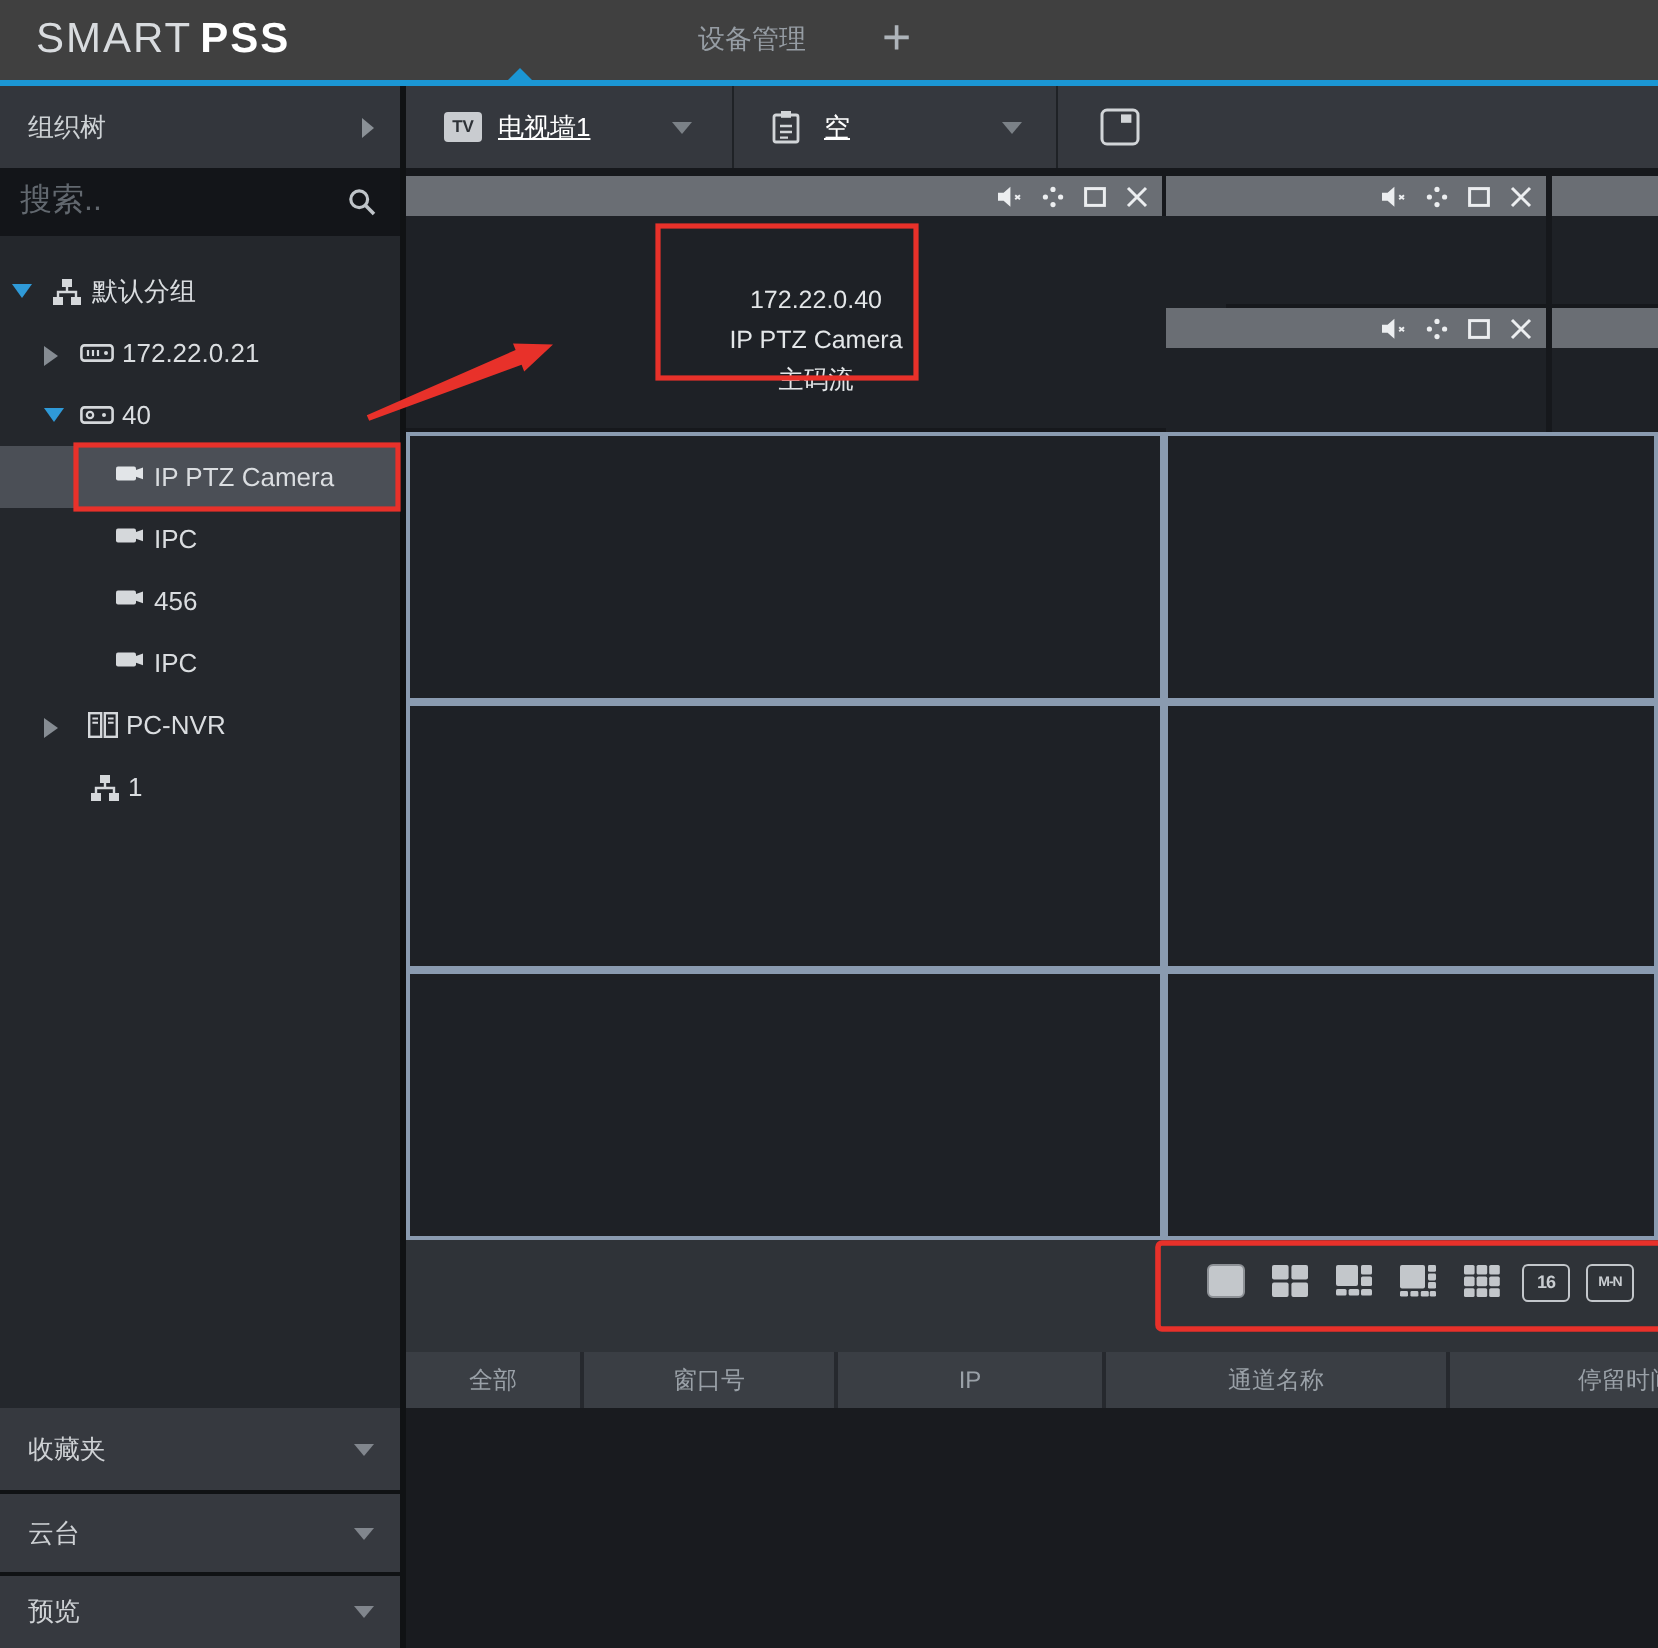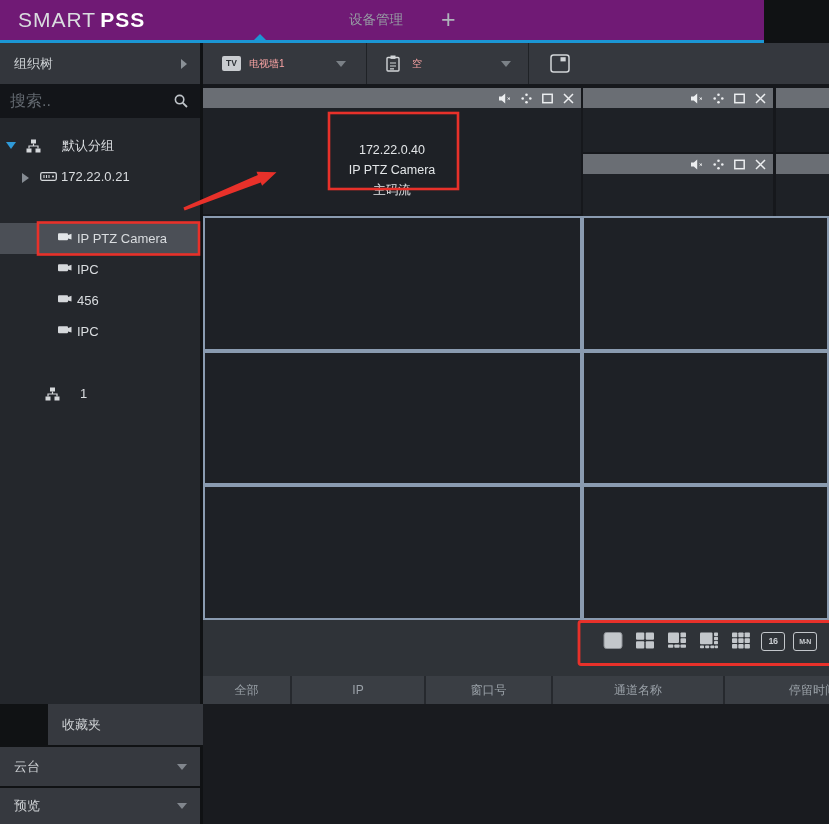--- a/index.html
+++ b/index.html
@@ -1,20 +1,20 @@
 <!DOCTYPE html>
 <html><head>
 <meta charset="utf-8">
 <style>
   html,body{margin:0;padding:0;}
   body{position:relative;width:829px;height:824px;overflow:hidden;background:#101214;
        font-family:"Liberation Sans","DejaVu Sans",sans-serif;-webkit-font-smoothing:antialiased;}
   svg{display:block;}
   
-  .topbar{position:absolute;left:0;top:0;width:764px;height:40px;background:#701a75;border-bottom:3px solid #1b96d4;}
+  .topbar{position:absolute;left:0;top:0;width:829px;height:40px;background:#404040;border-bottom:3px solid #1b96d4;}
   .brand{position:absolute;left:18px;top:8px;font-size:21px;color:#d9dcdf;letter-spacing:1px;}
   .brand .b2{color:#ffffff;font-weight:bold;margin-left:4px;}
   .toptab{position:absolute;top:0;height:40px;line-height:40px;text-align:center;font-size:13.5px;cursor:default;}
   .toptab.active{color:#f4f6f7;font-weight:bold;}
   .toptab.idle{color:#969da4;}
   .tab-caret{position:absolute;top:34px;width:0;height:0;border-left:6px solid transparent;border-right:6px solid transparent;border-bottom:6px solid #1b96d4;}
   .addtab{position:absolute;left:441px;top:5px;font-size:25px;font-weight:300;color:#aeb4ba;}
   
   .side-hdr{position:absolute;left:0;top:43px;width:200px;height:41px;background:#33363c;}
   .side-hdr .t{position:absolute;left:14px;top:0;line-height:41px;font-size:13px;color:#ced2d5;}
@@ -24,32 +24,32 @@
   .searchband .ph{position:absolute;left:10px;top:0;line-height:34px;font-size:16px;color:#62686f;}
   .searchband svg{position:absolute;right:11px;top:10px;}
   .tree{position:absolute;left:0;top:118px;width:200px;height:586px;background:#24272c;}
   .trow{position:absolute;left:0;width:200px;height:31px;}
   .trow.selected{background:#4b4f56;}
   .trow .exp{position:absolute;top:12px;}
   .exp.open{width:0;height:0;border-left:5px solid transparent;border-right:5px solid transparent;border-top:7px solid #2f9ad8;}
   .exp.closed{width:0;height:0;border-top:5px solid transparent;border-bottom:5px solid transparent;border-left:7px solid #868c93;}
   .trow .ticon{position:absolute;top:9px;}
   .trow .tlabel{position:absolute;top:0;line-height:31px;font-size:13px;color:#dadde0;white-space:nowrap;}
-  .lvl0 .exp{left:6px;} .lvl0 .ticon{left:26px;} .lvl0 .tlabel{left:46px;margin-left:16px;}
+  .lvl0 .exp{left:6px;} .lvl0 .ticon{left:26px;} .lvl0 .tlabel{left:46px;}
   .lvl1 .exp{left:22px;} .lvl1 .ticon{left:40px;} .lvl1 .tlabel{left:61px;}
   .lvl2 .ticon{left:58px;} .lvl2 .tlabel{left:77px;}
   .accordion{position:absolute;left:0;width:200px;background:#36393f;}
   .accordion .t{position:absolute;left:14px;top:0;font-size:13px;color:#ced1d4;}
   .caret-down{width:0;height:0;border-left:5px solid transparent;border-right:5px solid transparent;border-top:6px solid #81868d;}
   .accordion .caret-down{position:absolute;right:13px;}
   
   .mtoolbar{position:absolute;left:203px;top:43px;width:626px;height:41px;background:#35383e;}
   .tvico{position:absolute;left:19px;top:13px;width:19px;height:15px;background:#c9ccd0;border-radius:2px;
          text-align:center;font-size:8.5px;font-weight:bold;color:#2e3237;line-height:15px;}
-  .mt-label{position:absolute;top:0;line-height:41px;font-size:10px;color:#fca5a5;}
+  .mt-label{position:absolute;top:0;line-height:41px;font-size:13px;color:#ffffff;text-decoration:underline;}
   .mt-caret{position:absolute;top:18px;width:0;height:0;border-left:5px solid transparent;border-right:5px solid transparent;border-top:6px solid #7b8187;}
   .mt-div{position:absolute;top:0;width:1px;height:41px;background:#1f2226;}
   .mt-svg{position:absolute;}
   
   .wall{position:absolute;left:203px;top:84px;width:626px;height:536px;background:#16181c;overflow:hidden;}
   .vcell{position:absolute;}
   .cellhdr{height:20px;background:#6a6e74;display:flex;justify-content:flex-end;align-items:center;gap:10px;padding-right:7px;box-sizing:border-box;}
   .cellbody{background:#1e2126;width:100%;}
   .celltext{position:absolute;left:0;right:0;top:32px;text-align:center;color:#e3e6e8;font-size:12.5px;line-height:20px;}
   .ecell{position:absolute;border:2px solid #8a9bb0;background:#1e2126;box-sizing:border-box;}
@@ -112,20 +112,31 @@
     <span class="exp closed"></span>
     <span class="ticon">
       <svg width="17" height="13" viewBox="0 0 17 13">
           <rect x="0.7" y="2.7" width="15.6" height="7.6" rx="1.5" fill="none" stroke="#d5d8db" stroke-width="1.3"></rect>
           <path d="M4 5v3 M6.5 5v3 M9 5v3" stroke="#d5d8db" stroke-width="1.1"></path>
           <circle cx="13" cy="6.5" r="1" fill="#d5d8db"></circle>
         </svg>
     </span>
     <span class="tlabel">172.22.0.21</span>
   </div>
+  <div class="trow lvl1" style="top:74px;">
+    <span class="exp open"></span>
+    <span class="ticon">
+      <svg width="17" height="13" viewBox="0 0 17 13">
+          <rect x="0.7" y="2.7" width="15.6" height="7.6" rx="1.5" fill="none" stroke="#d5d8db" stroke-width="1.3"></rect>
+          <circle cx="5" cy="6.5" r="1.6" fill="none" stroke="#d5d8db" stroke-width="1.1"></circle>
+          <circle cx="12" cy="6.5" r="1" fill="#d5d8db"></circle>
+        </svg>
+    </span>
+    <span class="tlabel">40</span>
+  </div>
   <div class="trow lvl2 selected" style="top:105px;">
     <span class="ticon">
       <svg width="15" height="10" viewBox="0 0 15 10">
           <rect x="0" y="1.2" width="10" height="7" rx="1" fill="#e2e5e8"></rect>
           <polygon points="10,3 13.5,1.8 13.5,7.6 10,6.4" fill="#e2e5e8"></polygon>
         </svg>
     </span>
     <span class="tlabel">IP PTZ Camera</span>
   </div>
   <div class="trow lvl2" style="top:136px;">
@@ -147,35 +158,46 @@
     <span class="tlabel">456</span>
   </div>
   <div class="trow lvl2" style="top:198px;">
     <span class="ticon">
       <svg width="15" height="10" viewBox="0 0 15 10">
           <rect x="0" y="1.2" width="10" height="7" rx="1" fill="#d5d8db"></rect>
           <polygon points="10,3 13.5,1.8 13.5,7.6 10,6.4" fill="#d5d8db"></polygon>
         </svg>
     </span>
     <span class="tlabel">IPC</span>
+  </div>
+  <div class="trow lvl0" style="top:229px;">
+    <span class="exp closed" style="left:22px;"></span>
+    <span class="ticon" style="left:44px;">
+      <svg width="15" height="13" viewBox="0 0 15 13">
+          <rect x="0.6" y="0.6" width="6" height="11.8" fill="none" stroke="#d5d8db" stroke-width="1.2"></rect>
+          <rect x="8.4" y="0.6" width="6" height="11.8" fill="none" stroke="#d5d8db" stroke-width="1.2"></rect>
+          <path d="M2.2 3.2h2.8 M2.2 5.4h2.8 M10 3.2h2.8 M10 5.4h2.8" stroke="#d5d8db" stroke-width="1"></path>
+        </svg>
+    </span>
+    <span class="tlabel" style="left:63px;">PC-NVR</span>
   </div>
   <div class="trow lvl0" style="top:260px;">
     <span class="ticon" style="left:45px;">
       <svg width="15" height="14" viewBox="0 0 15 14">
           <rect x="5" y="0.5" width="5" height="4" fill="#d5d8db"></rect>
           <path d="M7.5 4.5v2.5 M3 9.5V7h9v2.5" stroke="#d5d8db" stroke-width="1.2" fill="none"></path>
           <rect x="0.5" y="9.5" width="5" height="4" fill="#d5d8db"></rect>
           <rect x="9.5" y="9.5" width="5" height="4" fill="#d5d8db"></rect>
         </svg>
     </span>
     <span class="tlabel" style="left:64px;">1</span>
   </div>
 </div>
 
-<div class="accordion" style="top:704px;height:41px;margin-left:48px;">
+<div class="accordion" style="top:704px;height:41px;">
   <span class="t" style="line-height:41px;">收藏夹</span>
   <span class="caret-down" style="top:18px;"></span>
 </div>
 <div class="accordion" style="top:747px;height:39px;">
   <span class="t" style="line-height:39px;">云台</span>
   <span class="caret-down" style="top:17px;"></span>
 </div>
 <div class="accordion" style="top:788px;height:36px;">
   <span class="t" style="line-height:36px;">预览</span>
   <span class="caret-down" style="top:15px;"></span>
@@ -214,21 +236,21 @@
           <circle cx="5.5" cy="9.3" r="1.3" fill="#eceef0"></circle>
           <circle cx="1.7" cy="5.5" r="1.3" fill="#eceef0"></circle>
         </svg>
       <svg width="11" height="11" viewBox="0 0 11 11">
           <rect x="0.8" y="1.3" width="9.4" height="8.4" fill="none" stroke="#eceef0" stroke-width="1.5"></rect>
         </svg>
       <svg width="11" height="11" viewBox="0 0 11 11">
           <path d="M1 1l9 9 M10 1l-9 9" stroke="#eceef0" stroke-width="1.5"></path>
         </svg>
     </div>
-    <div class="cellbody" style="height:106px;position:relative;">
+    <div class="cellbody" style="height:106px;position:relative;padding-left:32px;">
       <div class="celltext">
         <div>172.22.0.40</div>
         <div>IP PTZ Camera</div>
         <div>主码流</div>
       </div>
     </div>
   </div>
 
   <div class="vcell" style="left:380px;top:4px;width:190px;height:64px;">
     <div class="cellhdr">
@@ -352,22 +374,22 @@
       <div class="lbtn-txt">16</div>
     </div>
     <div class="lbtn">
       <div class="lbtn-txt small">M-N</div>
     </div>
   </div>
 
 
   <div class="thead">
     <div class="thcell" style="width:87px;">全部</div>
+    <div class="thcell" style="width:127px;">窗口号</div>
     <div class="thcell" style="width:134px;">IP</div>
-    <div class="thcell" style="width:127px;">窗口号</div>
     <div class="thcell" style="width:172px;">通道名称</div>
     <div class="thcell" style="width:178px;">停留时间</div>
   </div>
 
   <div class="bcontent"></div>
 </div>
 
 <svg class="anno" viewBox="0 0 829 824">
   <rect x="38" y="222.5" width="161" height="32" fill="none" stroke="#e8312a" stroke-width="2.6"></rect>
   <rect x="329" y="113" width="129" height="76" fill="none" stroke="#e8312a" stroke-width="2.6"></rect>

